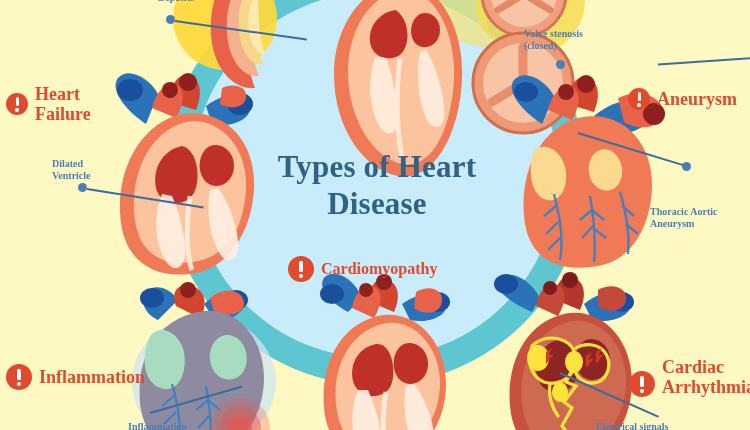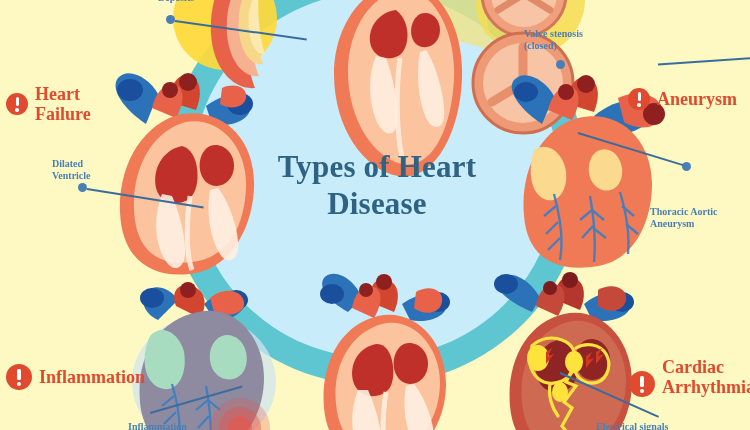--- a/index.html
+++ b/index.html
@@ -339,20 +339,24 @@
     <span class="badge"></span>
     <span>Heart
 Failure</span>
   </div>
 
   <div class="dlabel" style="left:628px;top:88px;">
     <span class="badge"></span>
     <span>Aneurysm</span>
   </div>
 
+  <div class="dlabel" style="left:288px;top:256px;font-size:16px;">
+    <span class="badge big"></span>
+    <span>Cardiomyopathy</span>
+  </div>
 
   <div class="dlabel" style="left:6px;top:364px;">
     <span class="badge big"></span>
     <span>Inflammation</span>
   </div>
 
   <div class="dlabel" style="left:629px;top:357px;align-items:flex-end;">
     <span class="badge big"></span>
     <span>Cardiac
 Arrhythmia</span>

